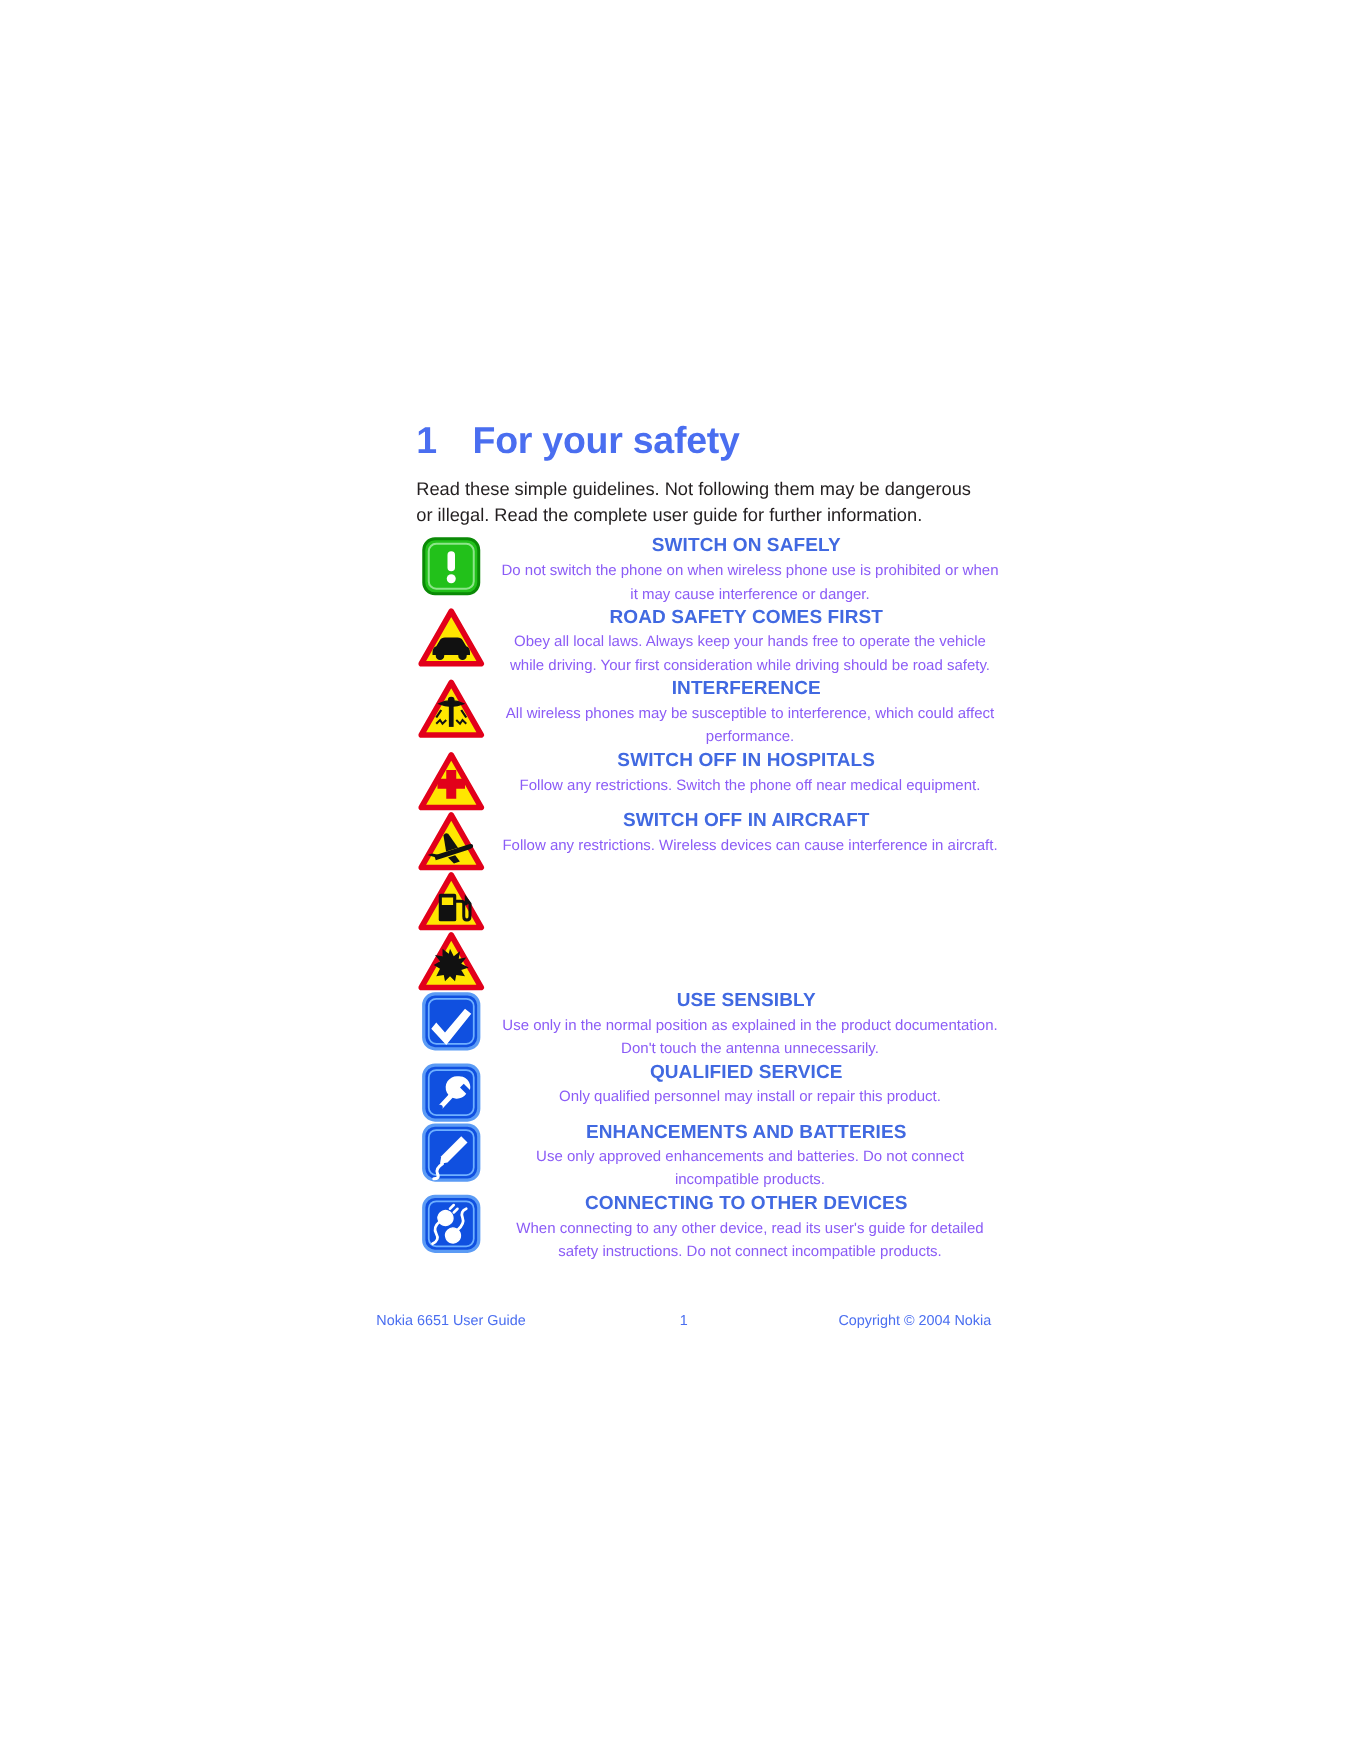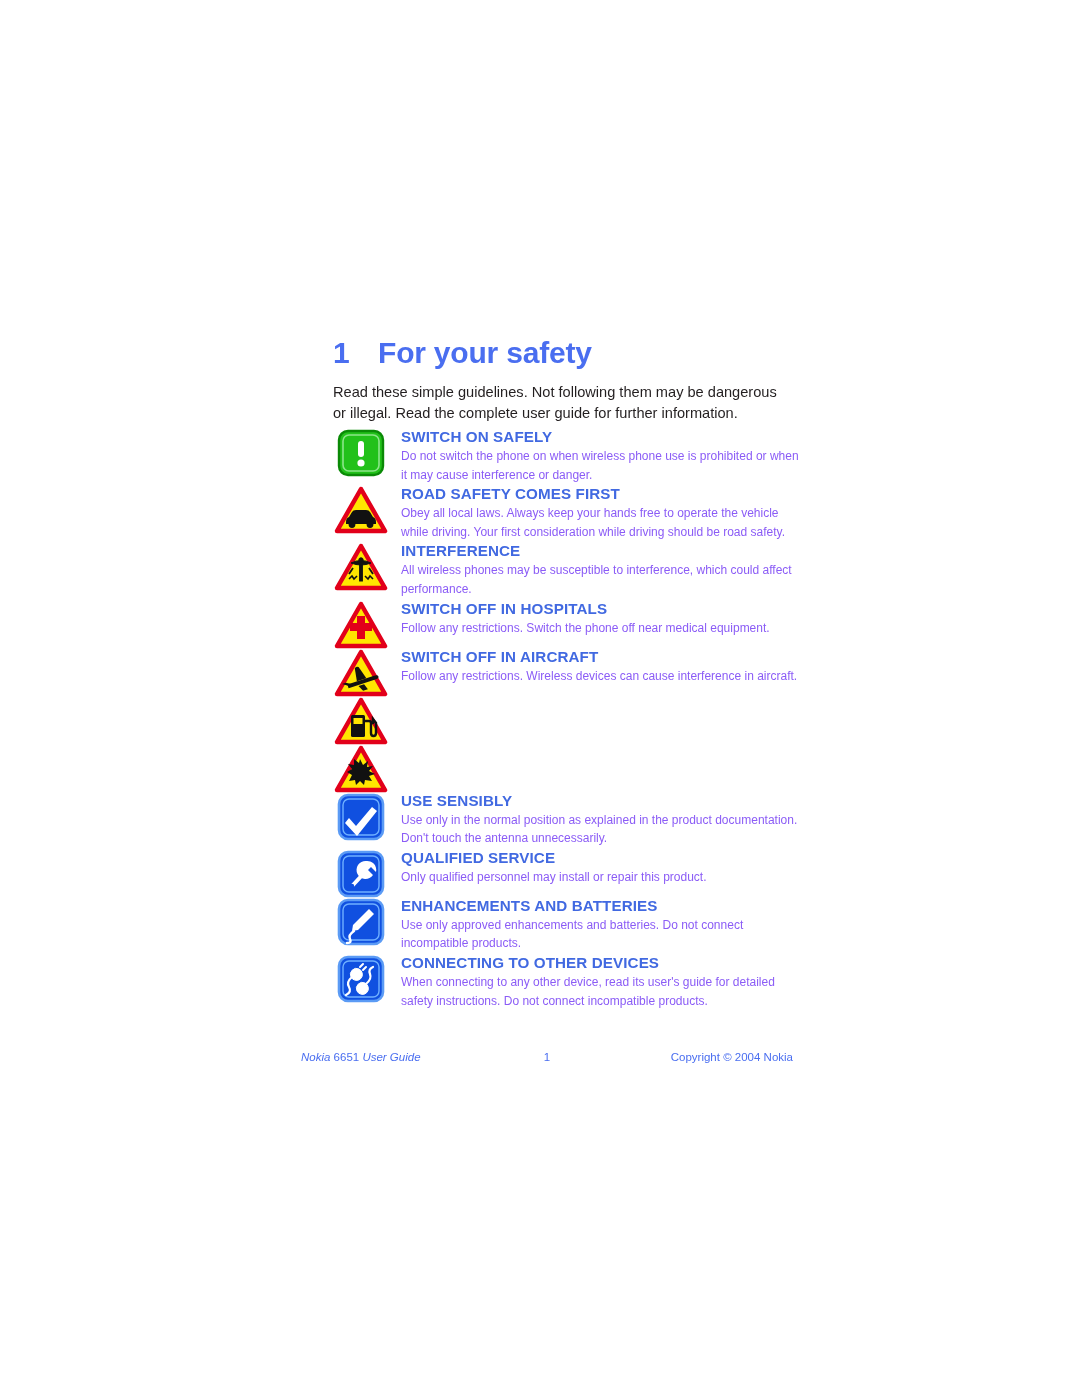--- a/index.html
+++ b/index.html
@@ -61,20 +61,21 @@
   
   .safety-list {
     position: relative;
     margin-top: 1px;
   }
   .safety-item {
     position: relative;
     padding-left: 68px;
     min-height: 48px;
     margin-bottom: 0px;
+    text-align: center;
   }
   .safety-icon {
     position: absolute;
     left: 0px;
     top: 2px;
     width: 56px;
     height: 50px;
   }
   .safety-icon svg { display: block; }
   .safety-heading {
@@ -103,21 +104,21 @@
     height: 18px;
     font-size: 11.5px;
     color: #4a6ef0;
   }
   .footer-left {
     position: absolute;
     left: 0;
     top: 0;
     white-space: pre;
   }
-  .footer-left .guide-italic { font-style: italic; }
+  .footer-left .guide-italic { }
   .footer-center {
     position: absolute;
     left: 0;
     top: 0;
     width: 492px;
     text-align: center;
   }
   .footer-right {
     position: absolute;
     right: 0;

